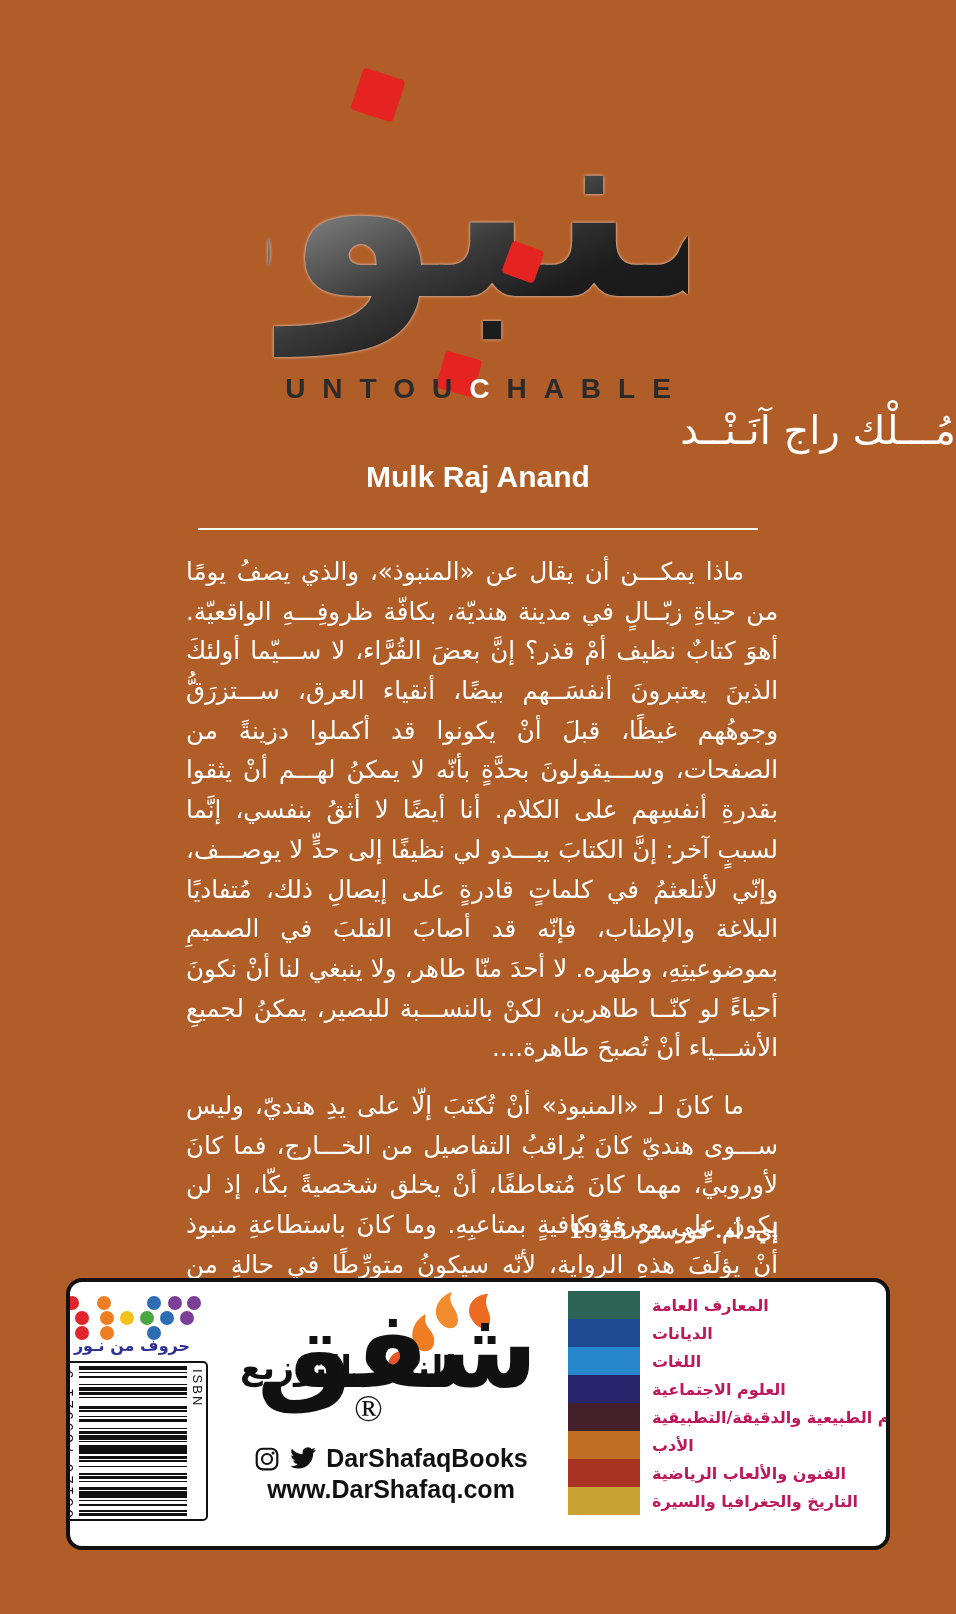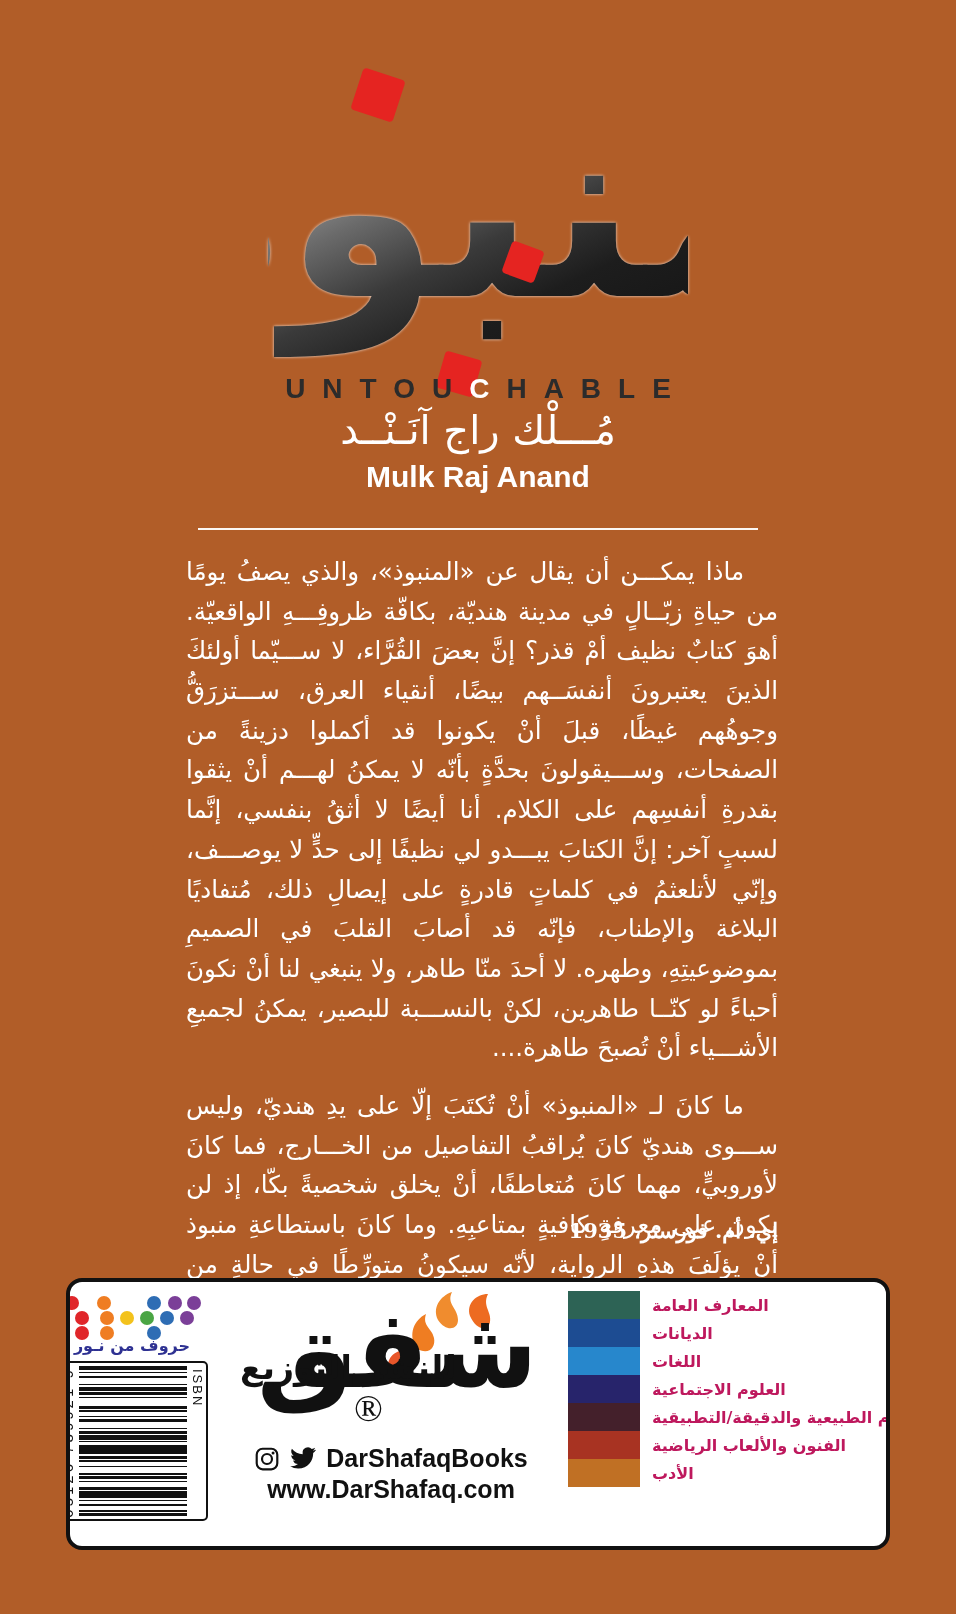--- a/index.html
+++ b/index.html
@@ -79,21 +79,21 @@
     text-indent: 17px;
     font-family: "Liberation Sans", sans-serif;
   }
   .untouchable .hl { color: #ffffff; }
 
   .author-ar {
     position: absolute;
     top: 352px;
     left: 0;
     width: 100%;
-    text-align: center;
+    text-align: right;
     color: #ffffff;
     font-size: 40px;
     font-weight: 400;
     letter-spacing: 2px;
     font-family: "DejaVu Sans", sans-serif;
   }
   .author-en {
     position: absolute;
     top: 405px;
     left: 0;
@@ -384,26 +384,30 @@
       </div>
       <div class="cat-row">
         <span class="cat-label">العلوم الاجتماعية</span>
         <span class="cat-swatch" style="background: rgb(39, 36, 107);"></span>
       </div>
       <div class="cat-row">
         <span class="cat-label">العلوم الطبيعية والدقيقة/التطبيقية</span>
         <span class="cat-swatch" style="background: rgb(68, 32, 43);"></span>
       </div>
       <div class="cat-row">
+        <span class="cat-label">الأدب</span>
+        <span class="cat-swatch" style="background: rgb(192, 112, 36);"></span>
+      </div>
+      <div class="cat-row">
         <span class="cat-label">الفنون والألعاب الرياضية</span>
         <span class="cat-swatch" style="background: rgb(168, 51, 34);"></span>
       </div>
       <div class="cat-row">
-        <span class="cat-label">الأدب</span>
-        <span class="cat-swatch" style="background: rgb(192, 112, 36);"></span>
+        <span class="cat-label">التاريخ والجغرافيا والسيرة</span>
+        <span class="cat-swatch" style="background: rgb(201, 162, 51);"></span>
       </div>
     </div>
 
     <div class="vrule"></div>
 
     <div class="publisher">
       <div class="pub-logo">
         <svg class="pub-flames" viewBox="0 0 160 120">
           <path d="M42 62 C34 48 40 34 52 28 C48 40 58 42 60 52 C62 62 54 70 42 62 Z" fill="#ef7d22"></path>
           <path d="M64 34 C58 22 66 10 78 6 C72 18 84 22 84 34 C84 44 72 46 64 34 Z" fill="#f08c2e"></path>

